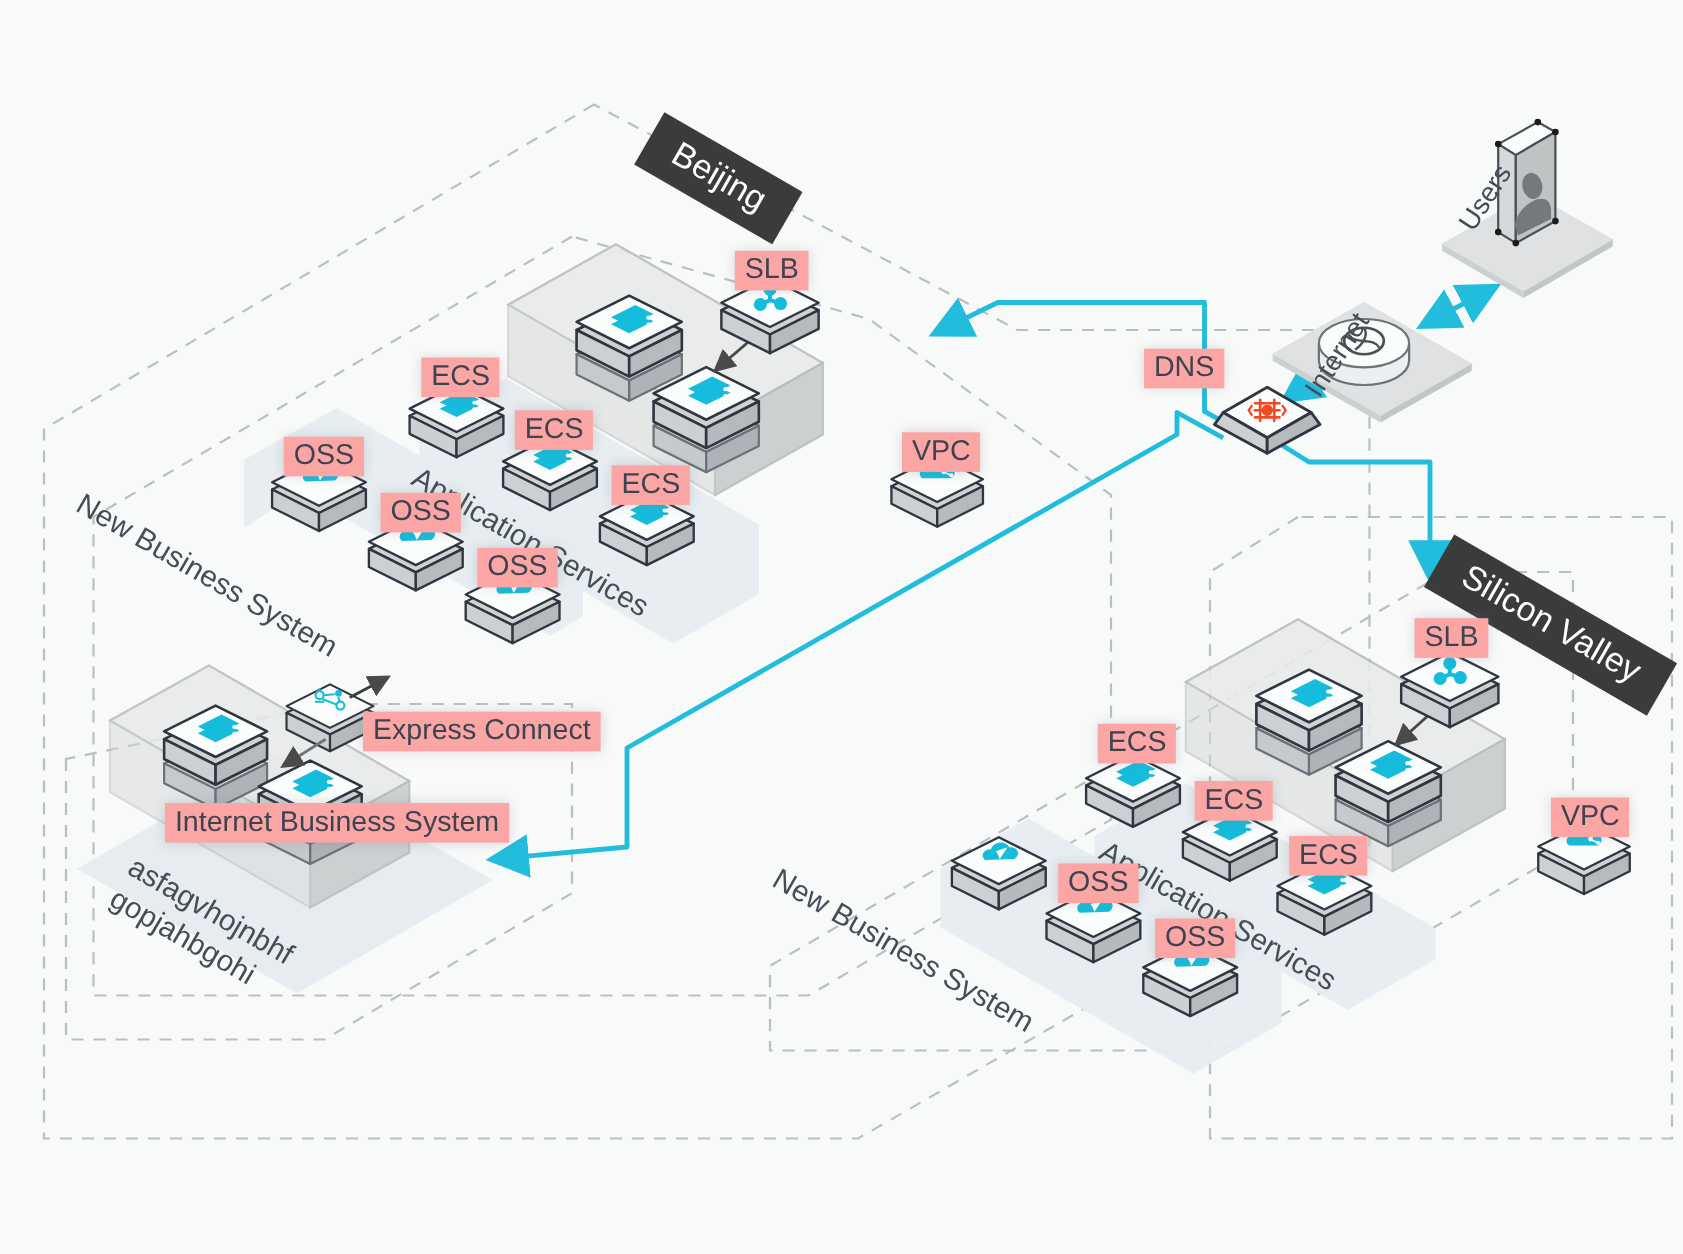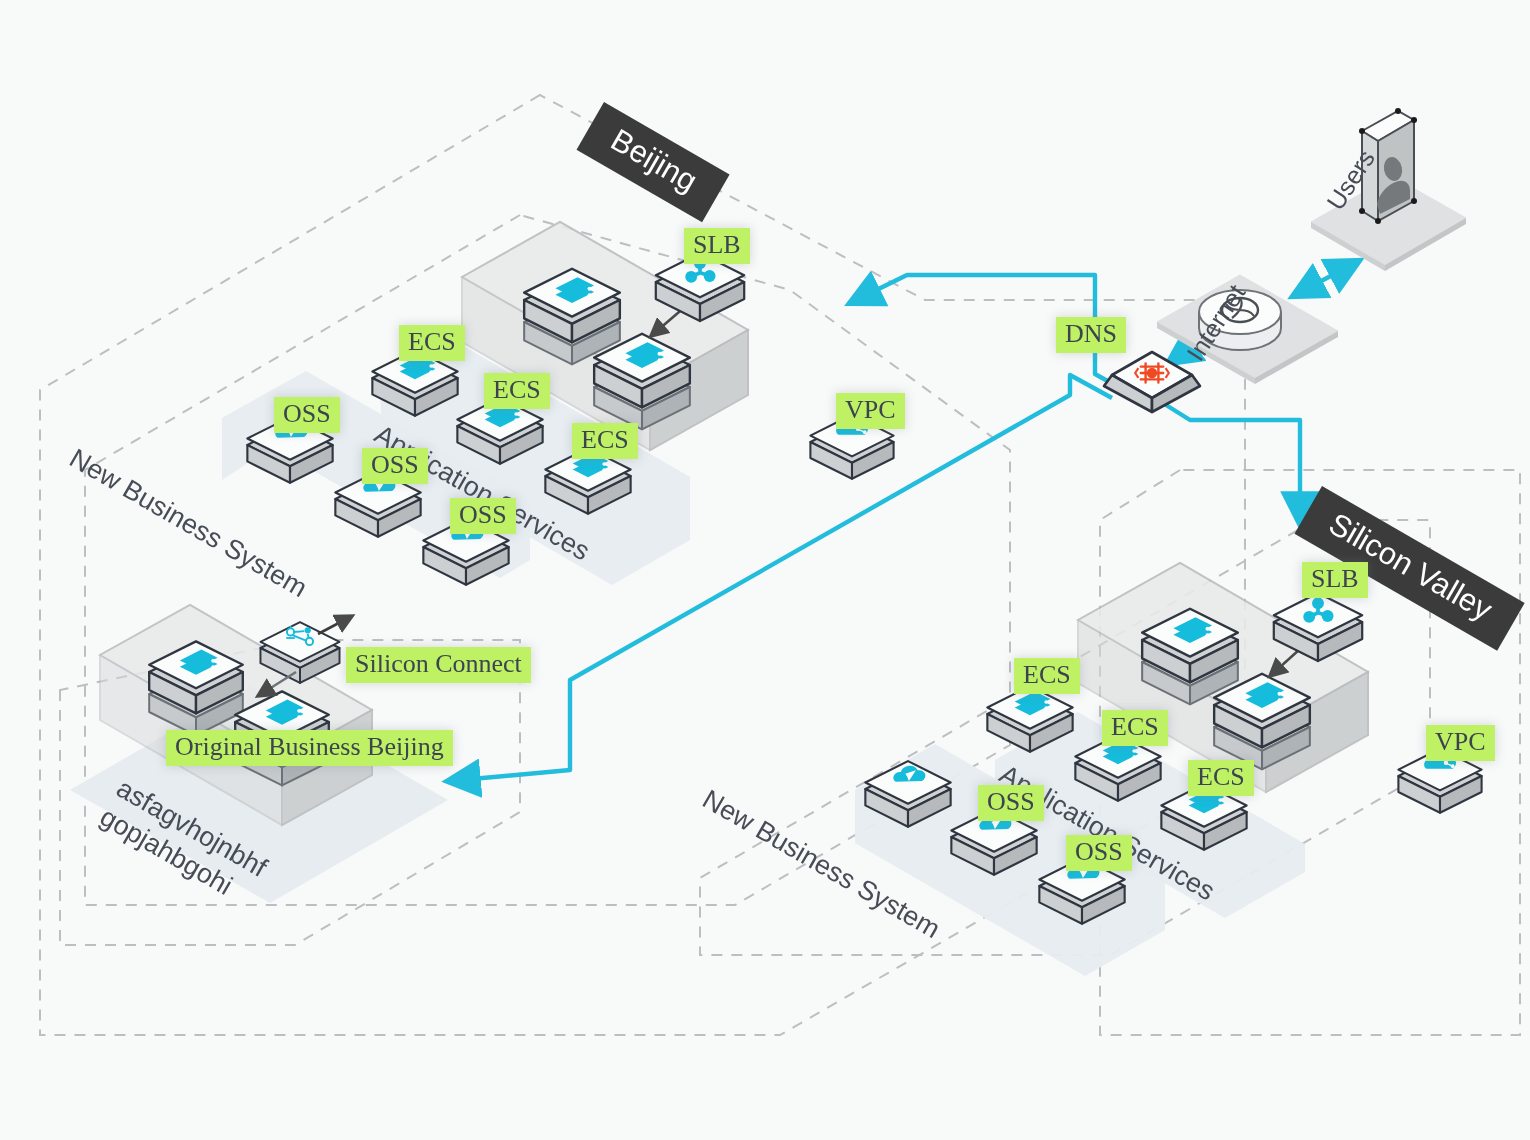--- a/index.html
+++ b/index.html
@@ -1,22 +1,22 @@
 <!DOCTYPE html>
 <html><head>
 <meta charset="utf-8">
 <style>
   html,body{margin:0;padding:0;background:#f8f9f9;}
   #stage{position:relative;width:1530px;height:1140px;background:#f8f9f9;
          font-family:"Liberation Sans",sans-serif;overflow:hidden;}
   svg{position:absolute;left:0;top:0;width:1530px;height:1140px;}
-  .lbl{position:absolute;background:#bef264;color:#3d4450;
-       font-family:Liberation Serif, serif;font-size:26px;
+  .lbl{position:absolute;background:#fca5a5;color:#3d4450;
+       font-family:Liberation Sans, sans-serif;font-size:26px;
        padding:2px 9px 4px 9px;white-space:nowrap;
-       box-shadow:0 0 10px rgba(120,130,140,.30);line-height:1.15;margin-left:16px;}
+       box-shadow:0 0 10px rgba(120,130,140,.30);line-height:1.15;}
   .banner{position:absolute;background:#3b3b3b;color:#fff;
           font-family:"Liberation Sans",sans-serif;font-size:31px;
           padding:9px 26px 12px 26px;white-space:nowrap;line-height:1.1;}
   .isotext{position:absolute;color:#474d57;
            font-family:"Liberation Sans",sans-serif;font-size:27px;
            white-space:nowrap;line-height:1.22;}
 </style>
 </head>
 <body>
 
@@ -347,23 +347,23 @@
 <div class="lbl" style="left:258px;top:397px;">
   <span>OSS</span></div>
 <div class="lbl" style="left:346px;top:448px;">
   <span>OSS</span></div>
 <div class="lbl" style="left:434px;top:498px;">
   <span>OSS</span></div>
 <div class="lbl" style="left:820px;top:393px;">
   <span>VPC</span></div>
 
 <div class="lbl" style="left:330px;top:647px;">
-  <span>Silicon Connect</span></div>
+  <span>Express Connect</span></div>
 <div class="lbl" style="left:150px;top:730px;">
-  <span>Original Business Beijing</span></div>
+  <span>Internet Business System</span></div>
 
 <div class="lbl" style="left:1040px;top:317px;">
   <span>DNS</span></div>
 
 <div class="lbl" style="left:1286px;top:562px;">
   <span>SLB</span></div>
 <div class="lbl" style="left:998px;top:658px;">
   <span>ECS</span></div>
 <div class="lbl" style="left:1086px;top:710px;">
   <span>ECS</span></div>

